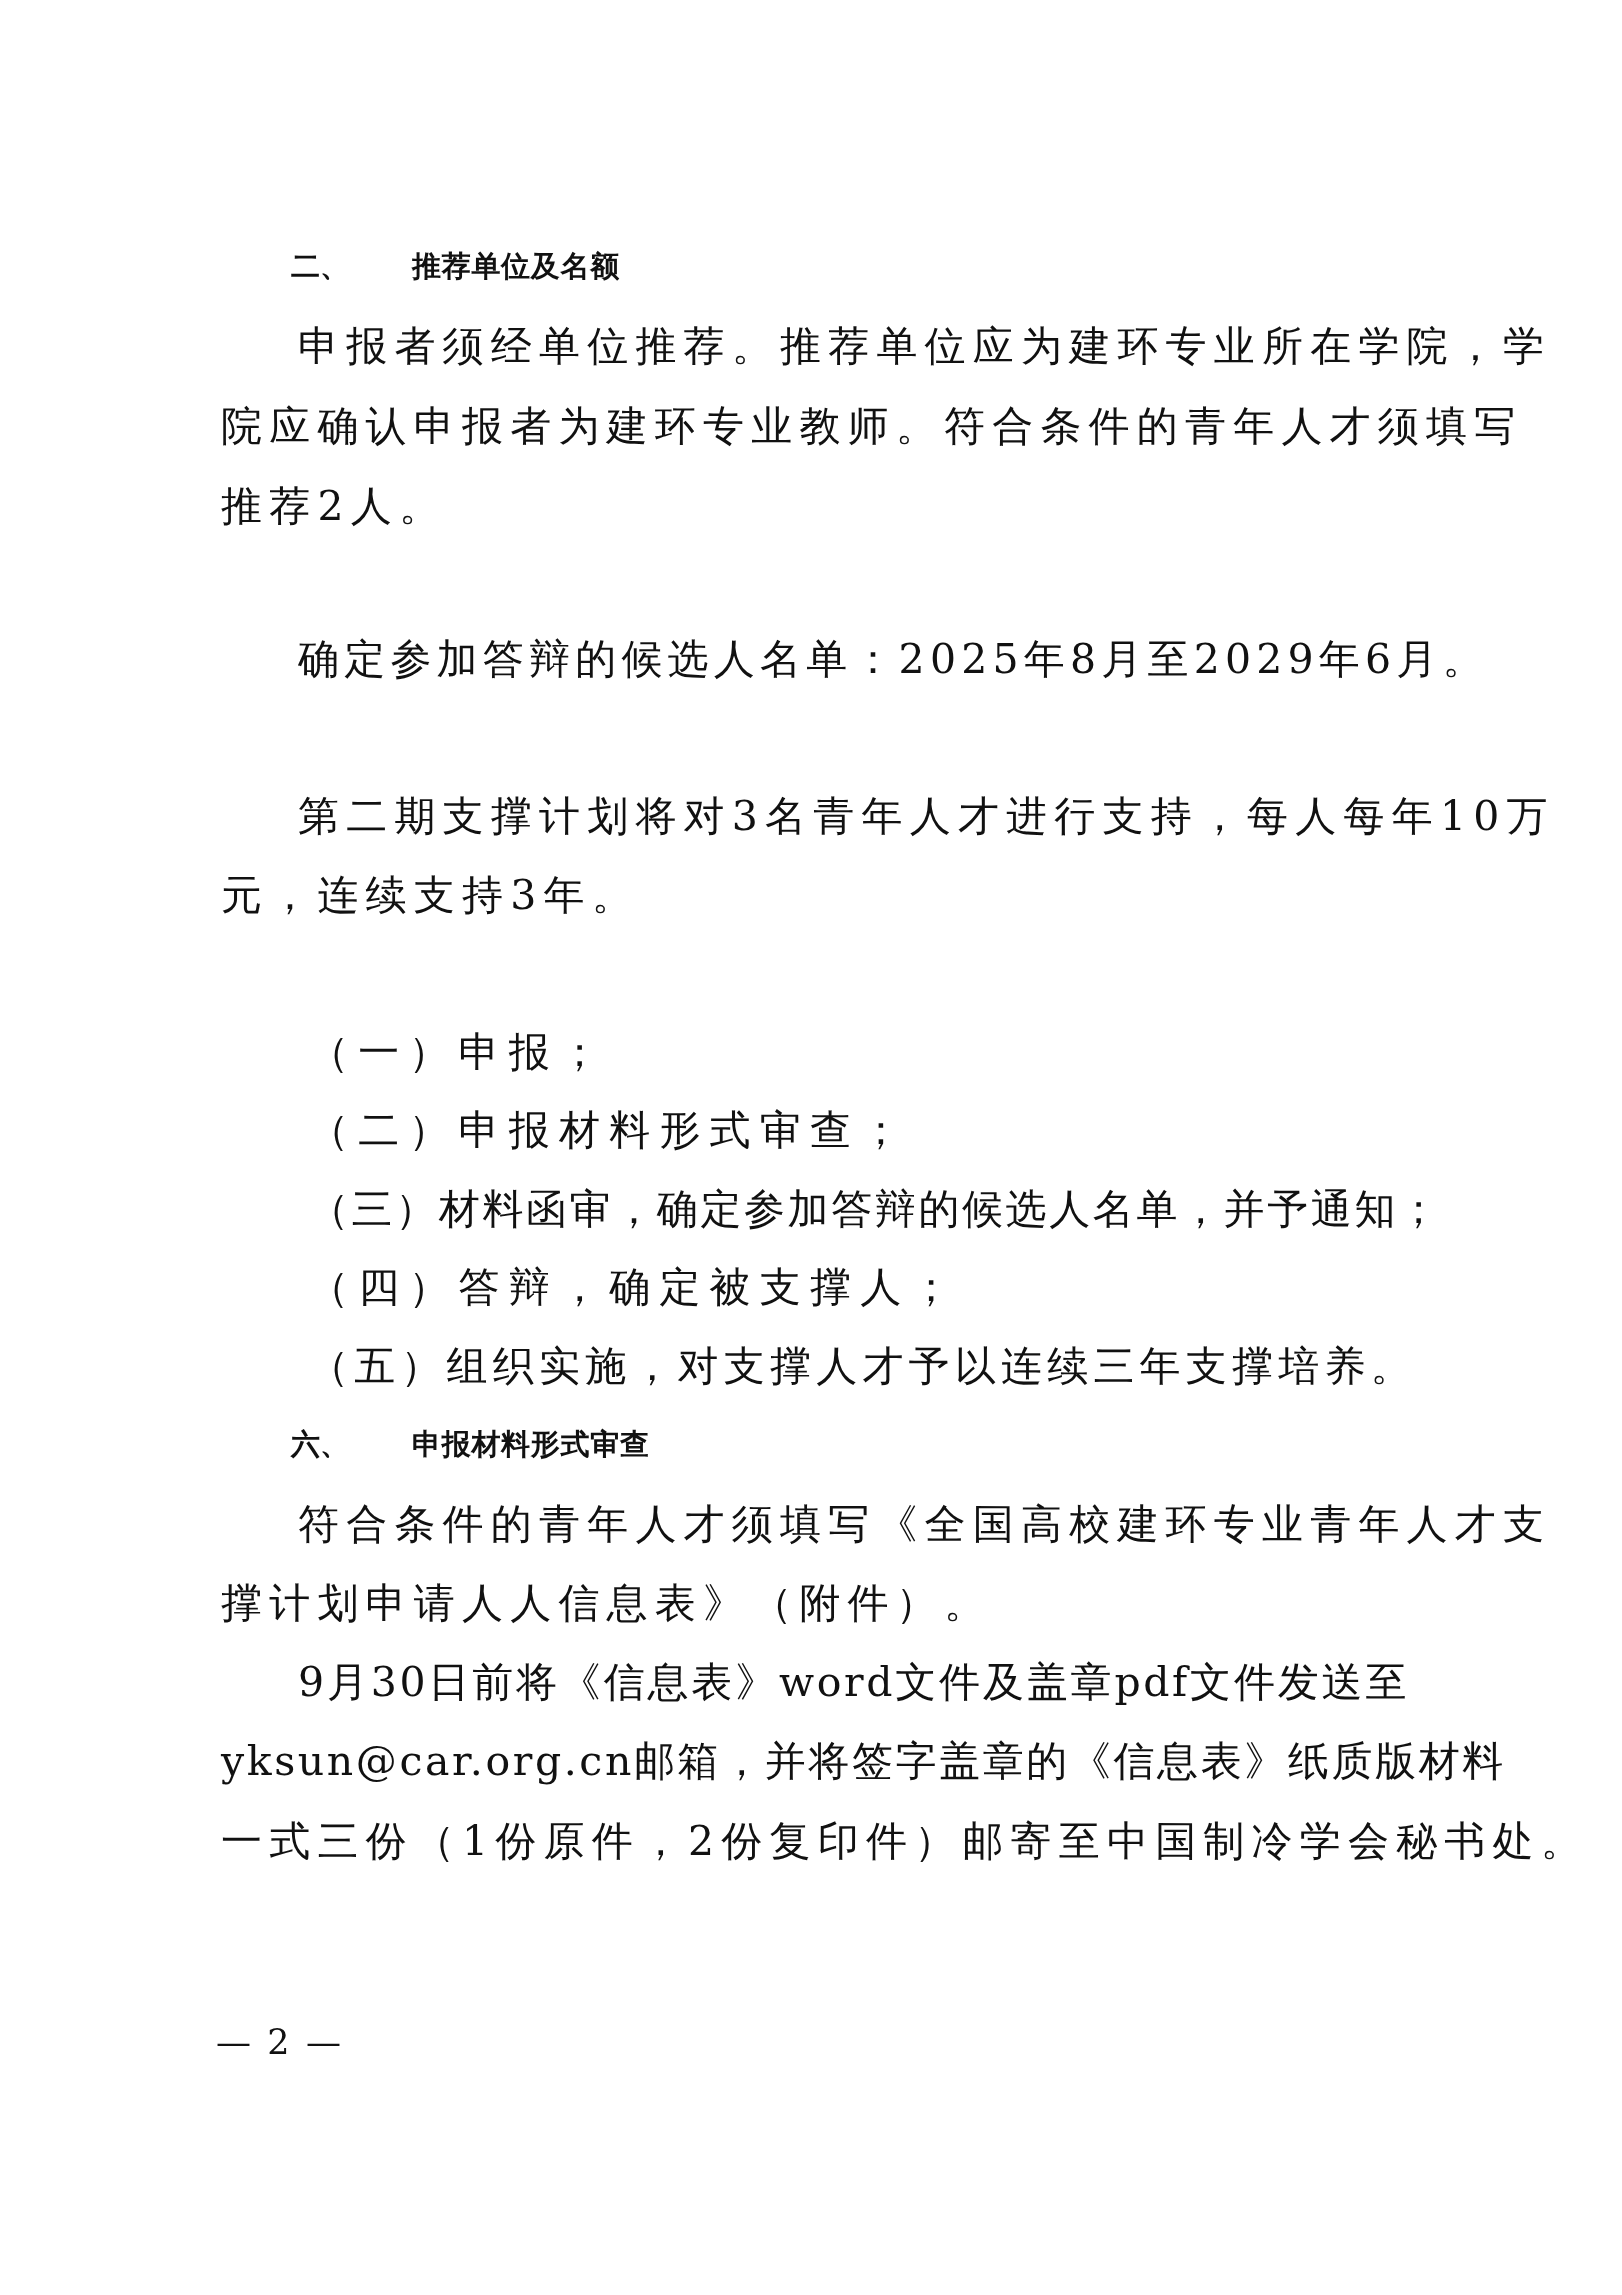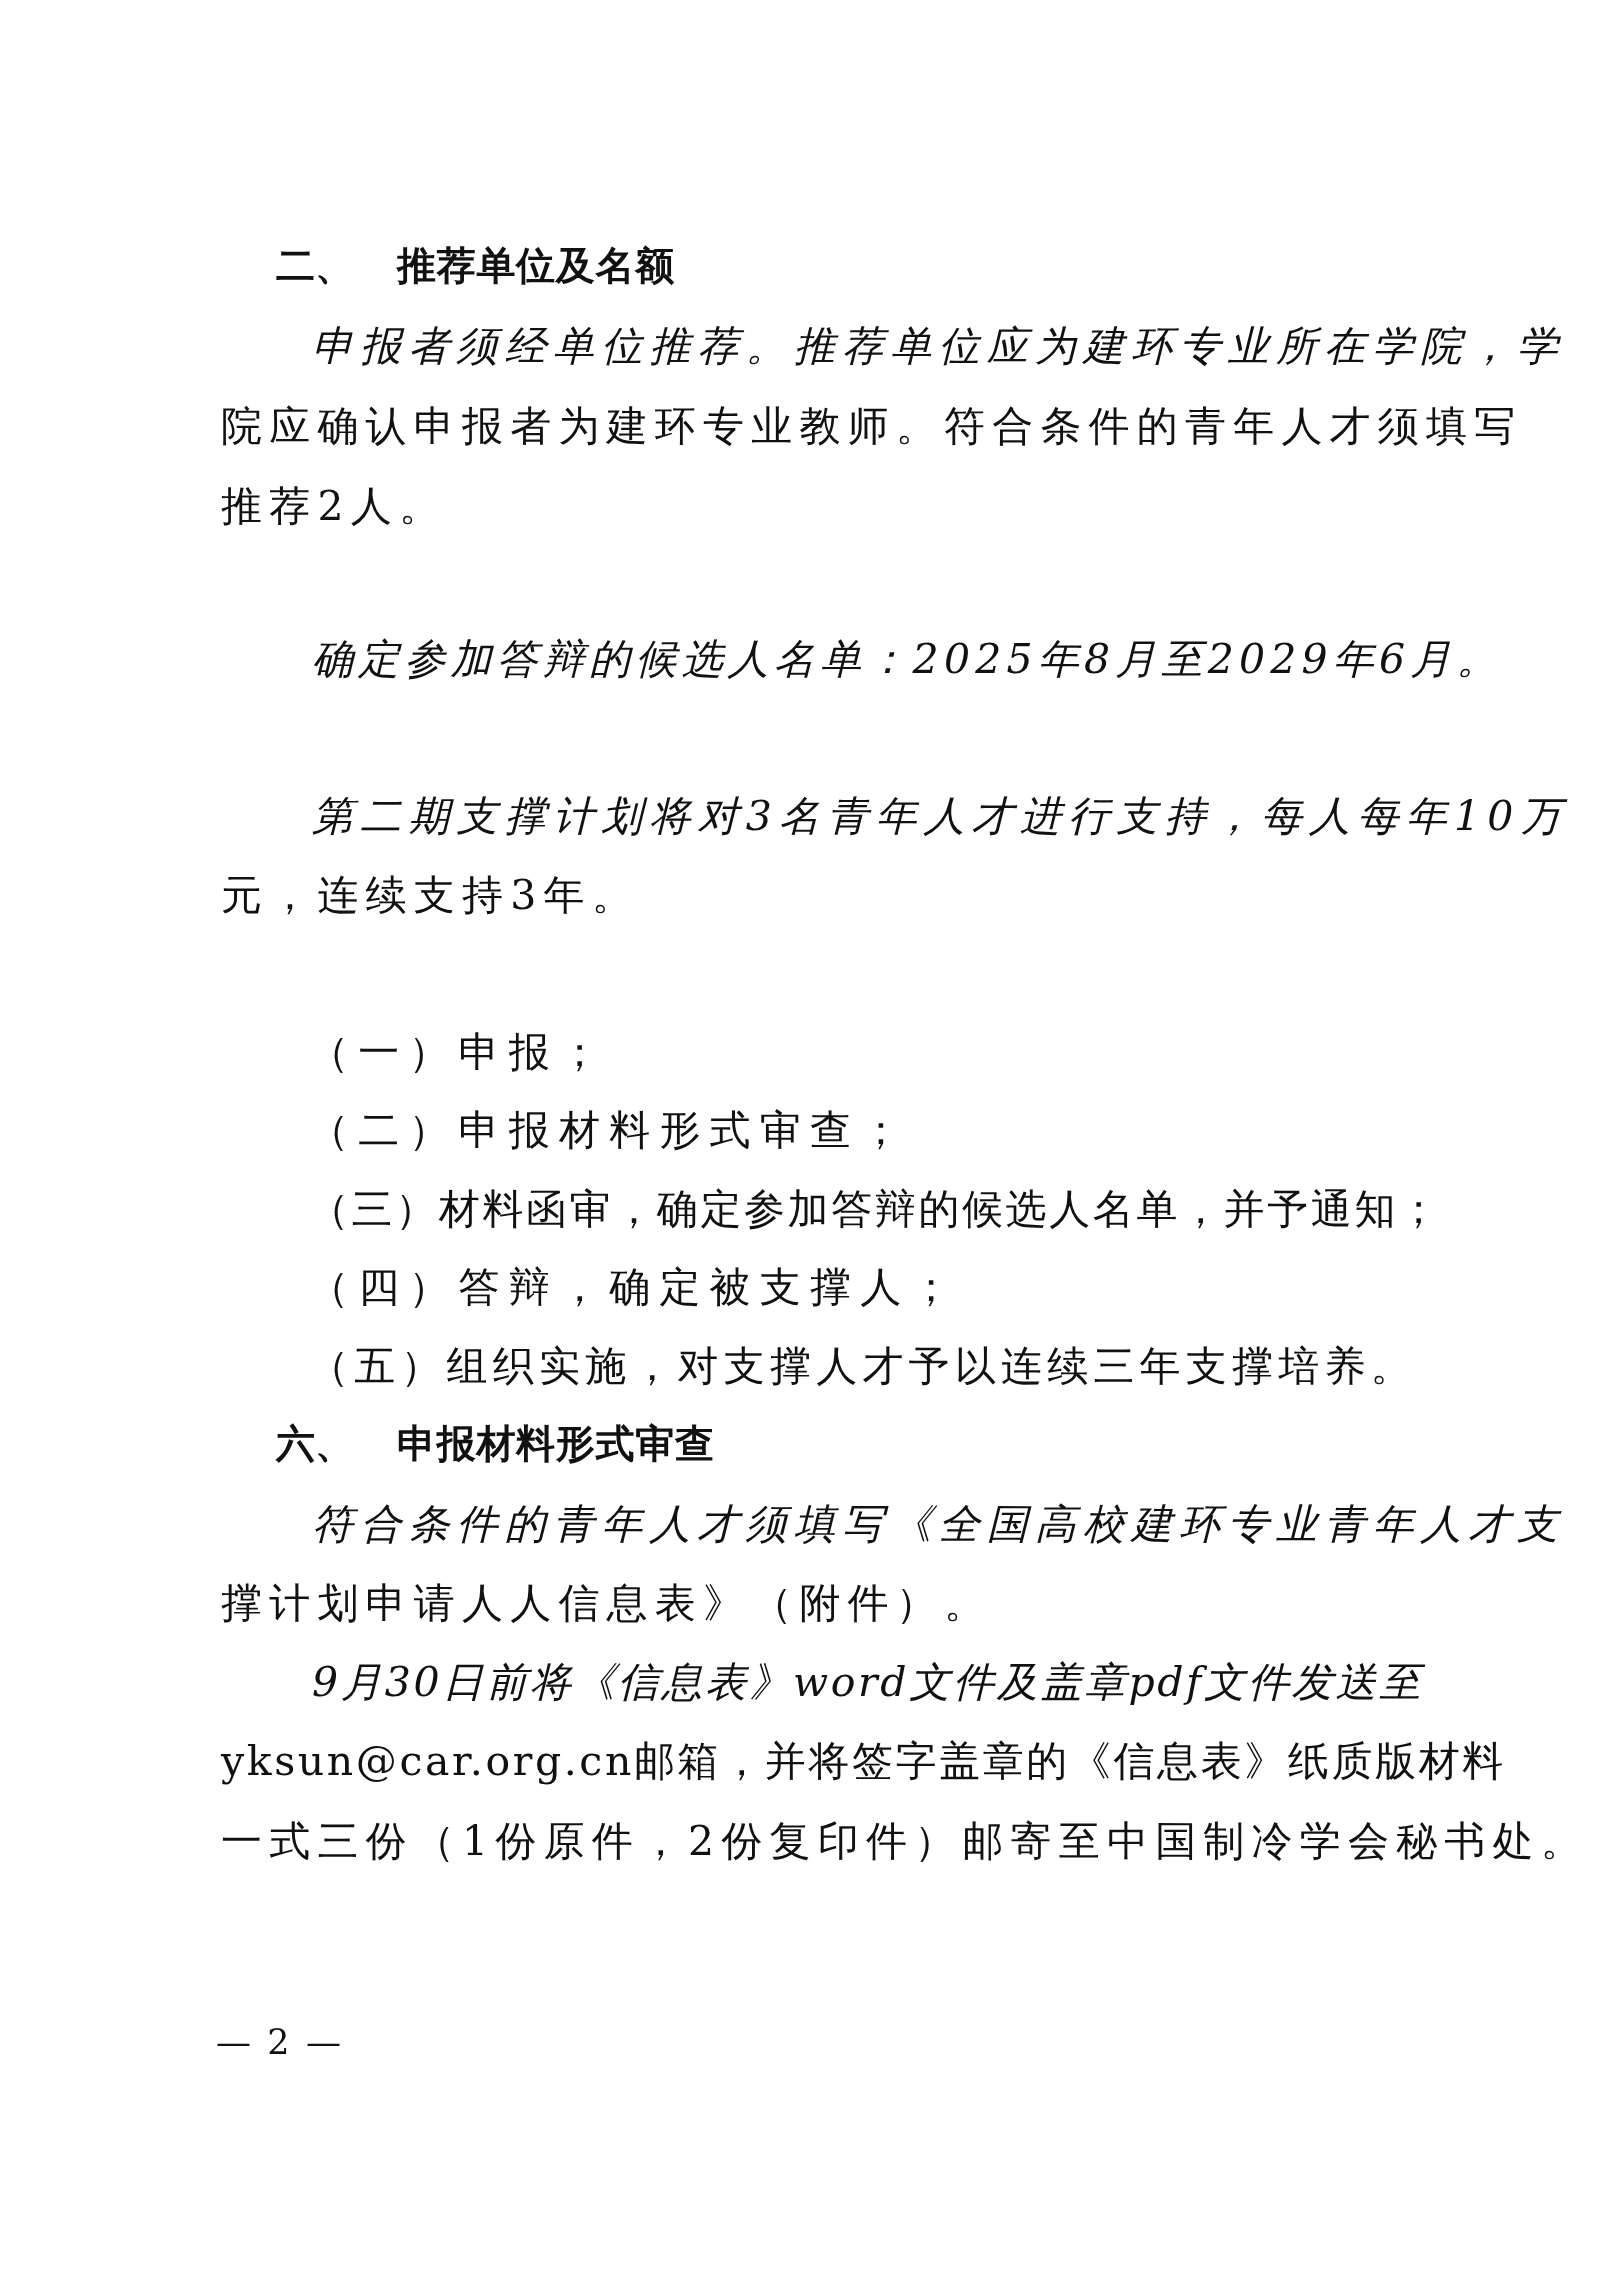--- a/index.html
+++ b/index.html
@@ -1,24 +1,24 @@
 <!DOCTYPE html>
 <html style="font-size:10.5px"><head>
 <meta charset="utf-8">
 <style>
   html, body { margin: 0; padding: 0; background: #ffffff; }
   body { width: 1623px; height: 2295px; position: relative; overflow: hidden;
          font-family: "DejaVu Serif", "Liberation Serif", serif; color: #111; }
   .page { position: absolute; left: 0; top: 0; width: 1623px; height: 2295px; background: #fff; }
   .line { position: absolute; left: 221px; width: 1188px; height: 80px; line-height: 80px;
           font-size: 41px; white-space: nowrap; letter-spacing: 7.2px; }
-  .indent { left: 312px; width: 1111px; font-style: italic; }
+  .indent { left: 298px; width: 1111px; }
   .justify { text-align: justify; text-align-last: justify; }
   .heading { font-family: "DejaVu Sans", "Liberation Sans", sans-serif; font-weight: bold;
-             font-size: 39px; letter-spacing: 0; left: 276px; }
+             font-size: 29px; letter-spacing: 0; left: 291px; }
   .heading .num { display: inline-block; width: 121px; }
   .heading .title { display: inline-block; letter-spacing: 0.7px; }
   .item { left: 308px; letter-spacing: 9.2px; }
   .pagenum { position: absolute; left: 216px; top: 2019px; font-size: 35px; line-height: 46px;
              font-family: "DejaVu Serif", "Liberation Serif", serif; letter-spacing: 2.6px; }
 </style>
 </head>
 <body>
 
 <div class="page">

